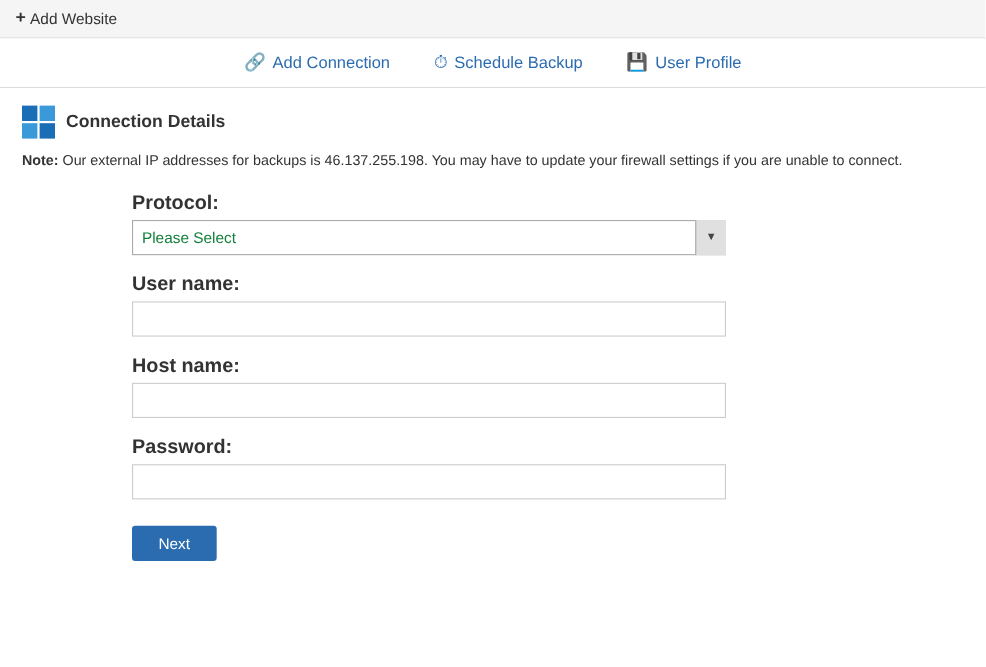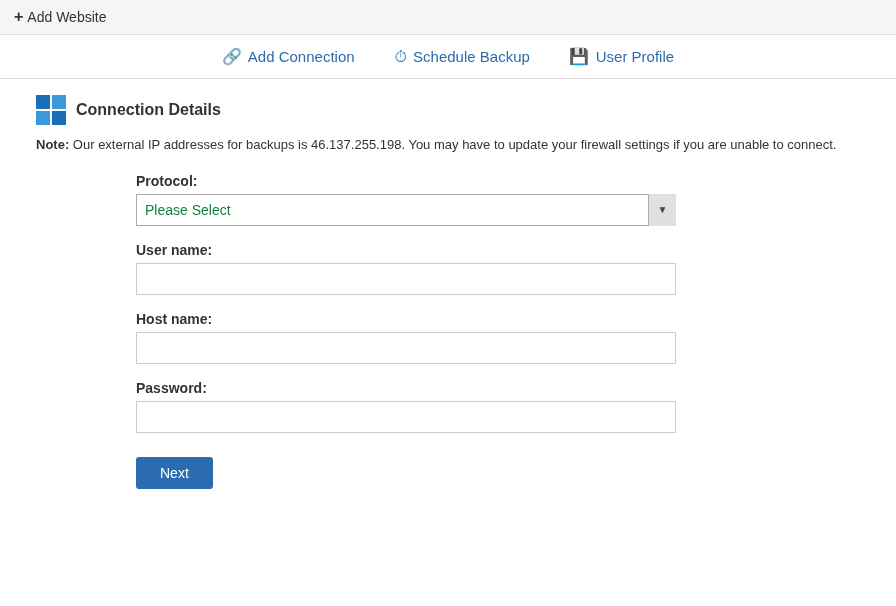--- a/index.html
+++ b/index.html
@@ -55,21 +55,21 @@
       font-size: 15px;
       cursor: pointer;
       text-decoration: none;
     }
     .nav-item .nav-icon {
       font-size: 16px;
     }
 
     
     .main-content {
-      padding: 16px 36px;
+      padding: 16px 20px;
     }
 
     
     .section-header {
       display: flex;
       align-items: center;
       gap: 10px;
       margin-bottom: 10px;
     }
     .windows-logo {
@@ -112,21 +112,21 @@
 
     
     .form-group {
       margin-left: 100px;
       margin-bottom: 16px;
     }
     .form-label {
       display: block;
       font-weight: bold;
       margin-bottom: 5px;
-      font-size: 14px;
+      font-size: 18px;
     }
 
     .select-wrapper {
       position: relative;
       display: inline-block;
       width: 540px;
     }
     .select-wrapper select {
       width: 100%;
       padding: 6px 30px 6px 8px;

